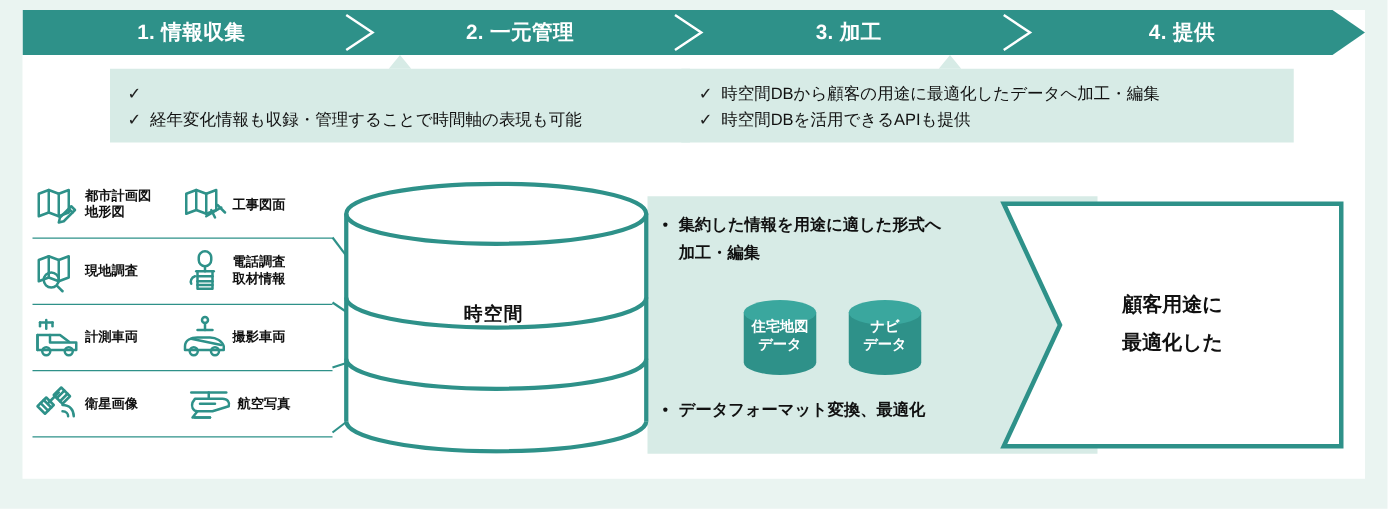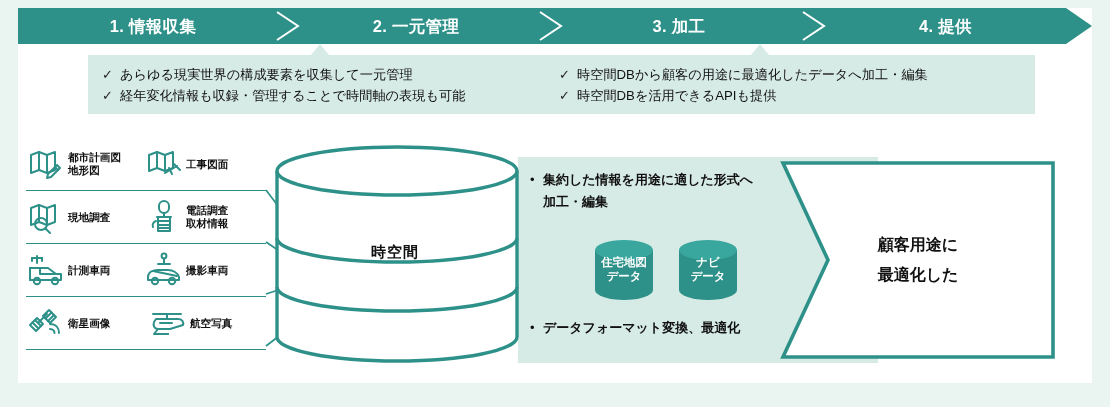--- a/index.html
+++ b/index.html
@@ -79,21 +79,21 @@
   
   .mini-db{position:absolute;width:64px;height:64px;}
   .mini-db .mini-lbl{
     position:absolute;left:0;top:0;width:64px;height:64px;
     display:flex;flex-direction:column;justify-content:center;align-items:center;
     color:#fff;font-weight:bold;font-size:11.4px;line-height:13.6px;
     text-align:left;
   }
 
   
-  .deliver{position:absolute;left:780px;top:160px;width:276px;height:200px;}
+  .deliver{position:absolute;left:800px;top:160px;width:276px;height:200px;}
   .deliver-txt{
     position:absolute;left:0;top:0;width:276px;height:200px;
     display:flex;flex-direction:column;justify-content:center;align-items:center;
     font-weight:bold;font-size:16px;line-height:30px;color:#111;
   }
 
   
   .bigdb-txt{
     position:absolute;left:290px;top:236px;width:210px;
     text-align:center;font-weight:bold;color:#111;
@@ -124,21 +124,20 @@
       <div class="band-label bl4">4. 提供</div>
     </div>
   </div>
 
   <div class="tri" style="left:311px;top:44px;"></div>
   <div class="tri" style="left:751px;top:44px;"></div>
 
   <div class="chk" style="left:88px;top:55px;width:464px;height:59px;">
     <div class="chk-row">
       <span class="chk-mark">✓</span>
-      <span class="chk-txt">あらゆる現実世界の構成要素を収集して一元管理</span>
     </div>
     <div class="chk-row">
       <span class="chk-mark">✓</span>
       <span class="chk-txt">経年変化情報も収録・管理することで時間軸の表現も可能</span>
     </div>
   </div>
 
   <div class="chk" style="left:545px;top:55px;width:490px;height:59px;">
     <div class="chk-row">
       <span class="chk-mark">✓</span>

